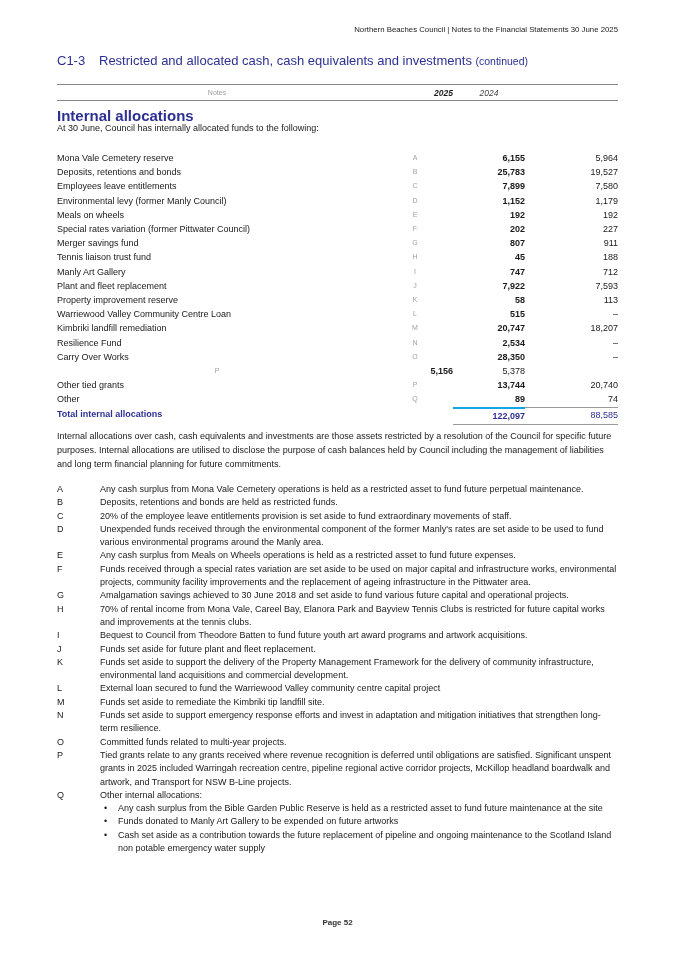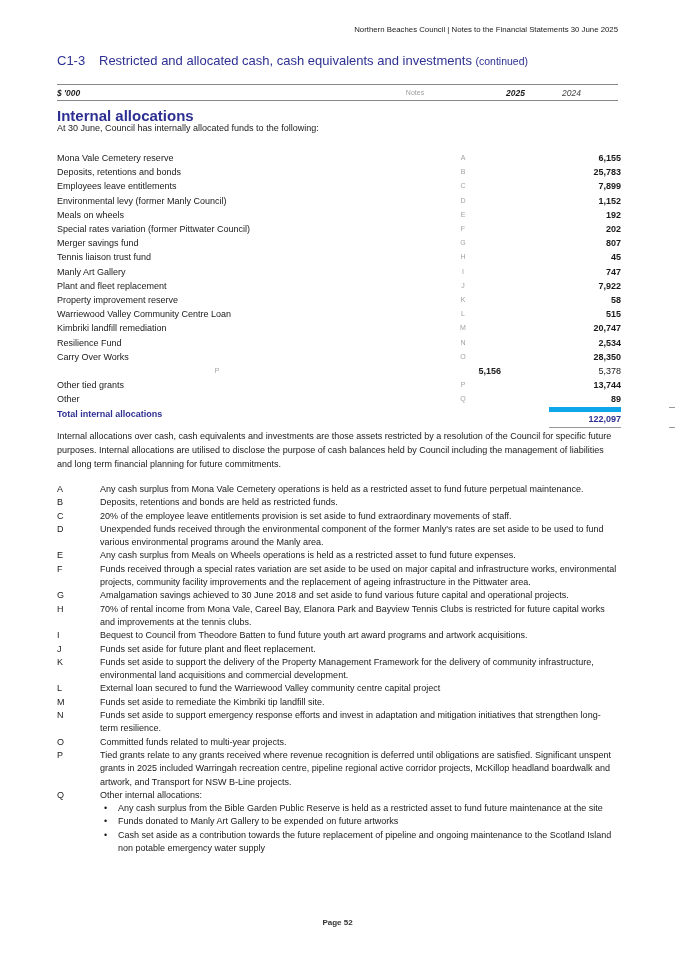--- a/index.html
+++ b/index.html
@@ -29,30 +29,30 @@
   .th-2025 { font-size:8.5px; font-weight:bold; font-style:italic; text-align:right; }
   .th-2024 { font-size:8.5px; font-style:italic; text-align:center; color:#404040; }
   .subheading {
     position:absolute; top:107px; left:57px;
     color:#2d3092; font-size:15px; font-weight:bold;
   }
   .intro { position:absolute; top:123px; left:57px; font-size:9px; }
   .alloc-table { position:absolute; top:151px; left:57px; width:561px; }
   .row {
     display:grid; grid-template-columns:320px 76px 72px 93px;
-    line-height:14.2px; font-size:9px;gap:48px;
+    line-height:14.2px; font-size:9px;
   }
   .c-label { }
   .c-note { text-align:center; font-size:7px; color:#a0a0a0; line-height:14.2px; }
   .c-v25 { text-align:right; font-weight:bold; }
   .c-v24 { text-align:right; }
   .total-row { margin-top:0px; line-height:15.5px; }
   .total-row .c-label { color:#2d3092; font-weight:bold; }
   .total-row .c-v25 { color:#2d3092; font-weight:bold;
-    border-top:5px solid #0ea5e9; border-bottom:1px solid #999999; }
+    border-top:2px solid #0ea5e9; border-bottom:1px solid #999999; }
   .total-row .c-v24 { color:#2d3092; font-weight:normal;
     border-top:1px solid #999999; border-bottom:1px solid #999999; }
   .paragraph {
     position:absolute; top:430px; left:57px; width:561px;
     font-size:9px; line-height:13.8px;
   }
   .notes-list { position:absolute; top:483px; left:57px; width:561px; }
   .note-item { display:grid; grid-template-columns:43px 518px; }
   .n-letter { font-size:9px; line-height:13.3px; }
   .n-body { font-size:9px; line-height:13.3px; }
@@ -72,21 +72,20 @@
 <div class="page">
 
   <div class="doc-header">Northern Beaches Council | Notes to the Financial Statements 30 June 2025</div>
 
   <div class="title-row">
     <span class="sec-id">C1-3</span><span class="sec-title">Restricted and allocated cash, cash equivalents and investments</span>
     <span class="sec-cont">(continued)</span>
   </div>
 
   <div class="table-head">
-    <span class="th-units">$ '000</span>
     <span class="th-notes">Notes</span>
     <span class="th-2025">2025</span>
     <span class="th-2024">2024</span>
   </div>
 
   <div class="subheading">Internal allocations</div>
 
   <div class="intro">At 30 June, Council has internally allocated funds to the following:</div>
 
   <div class="alloc-table">

